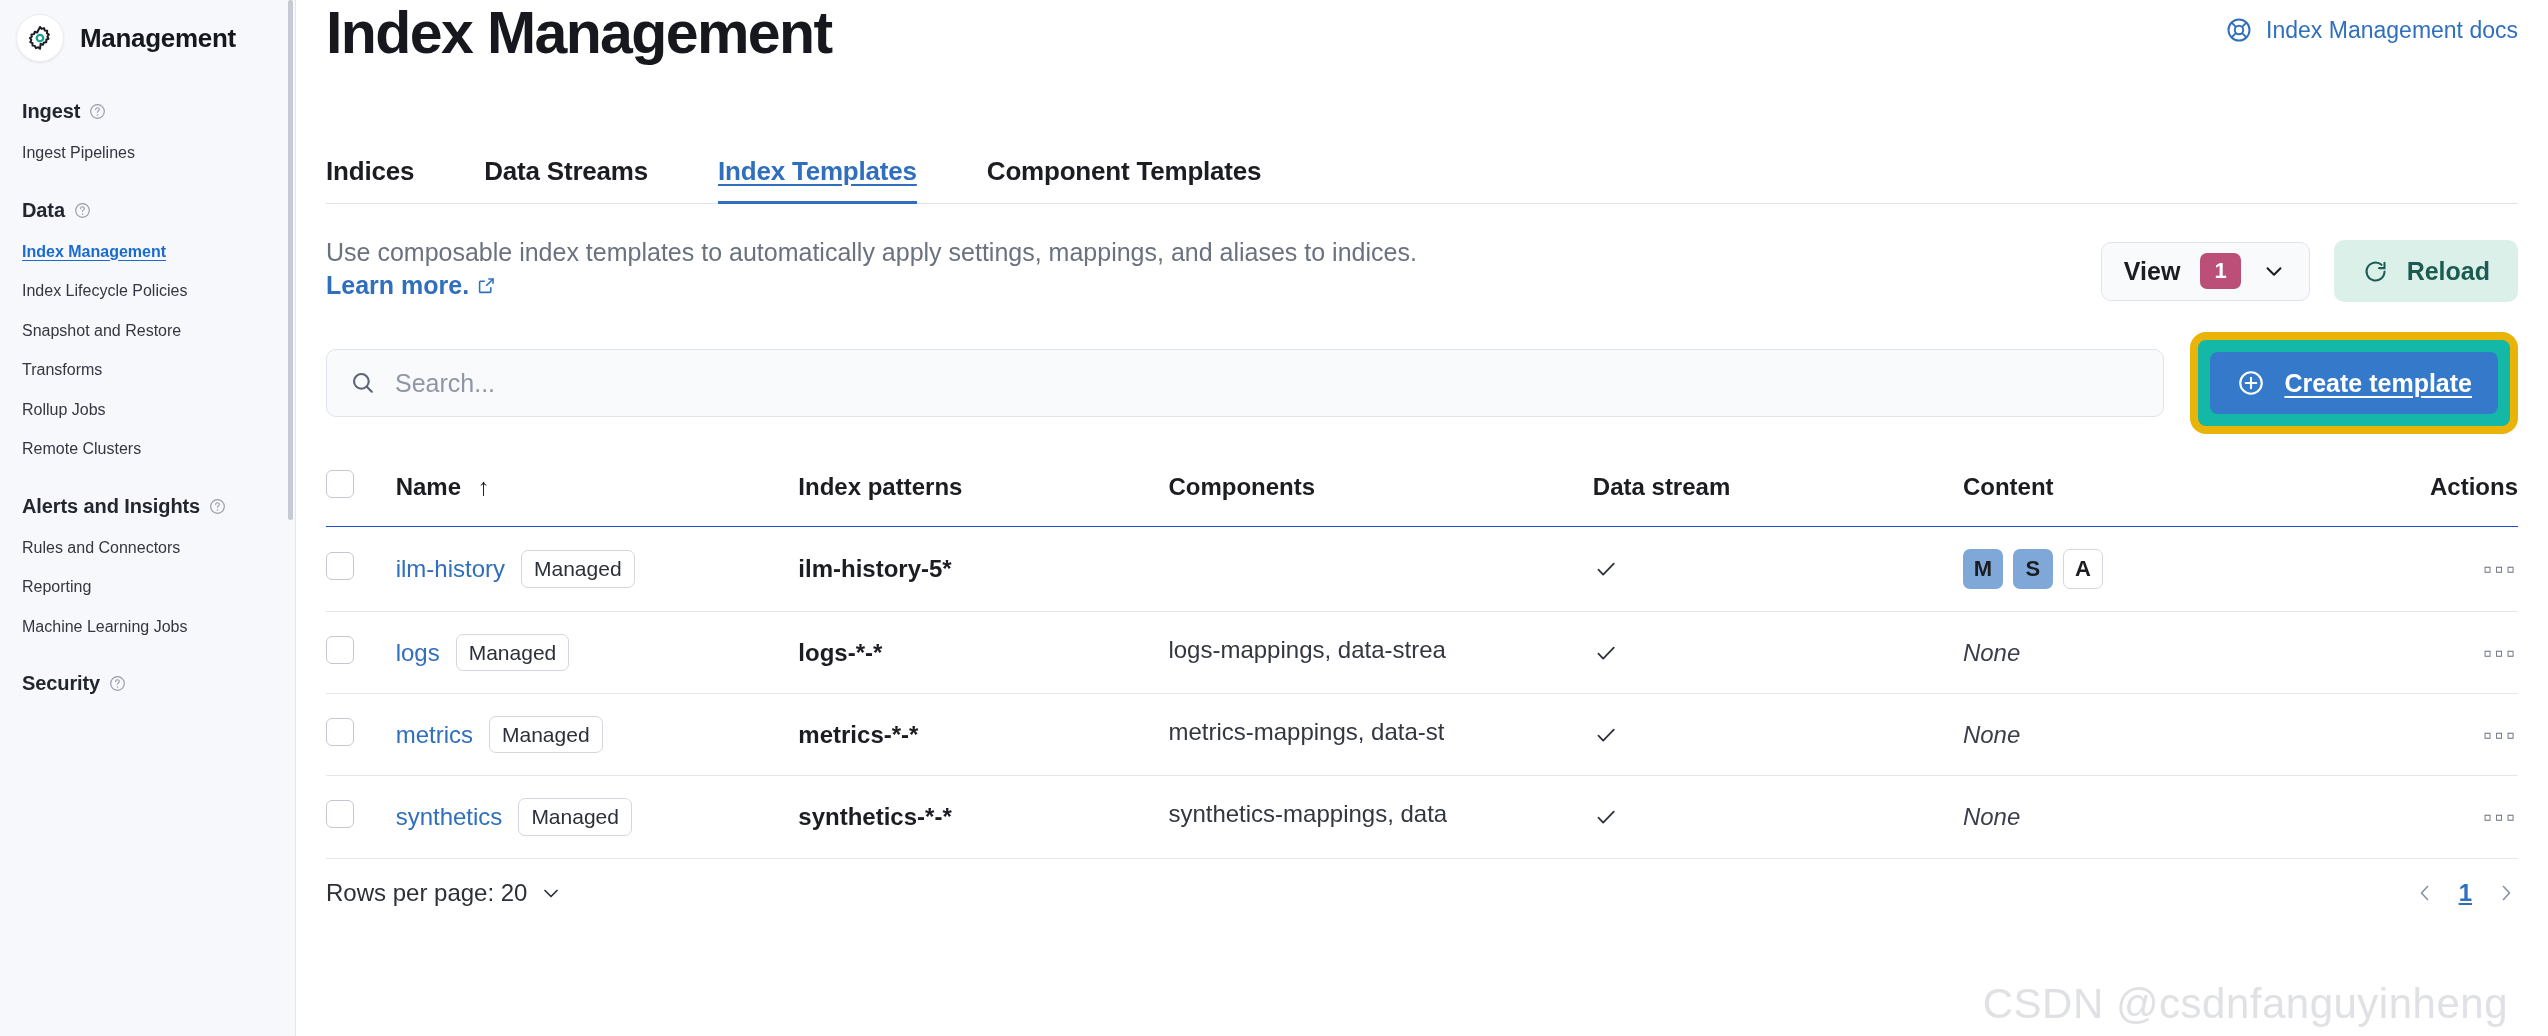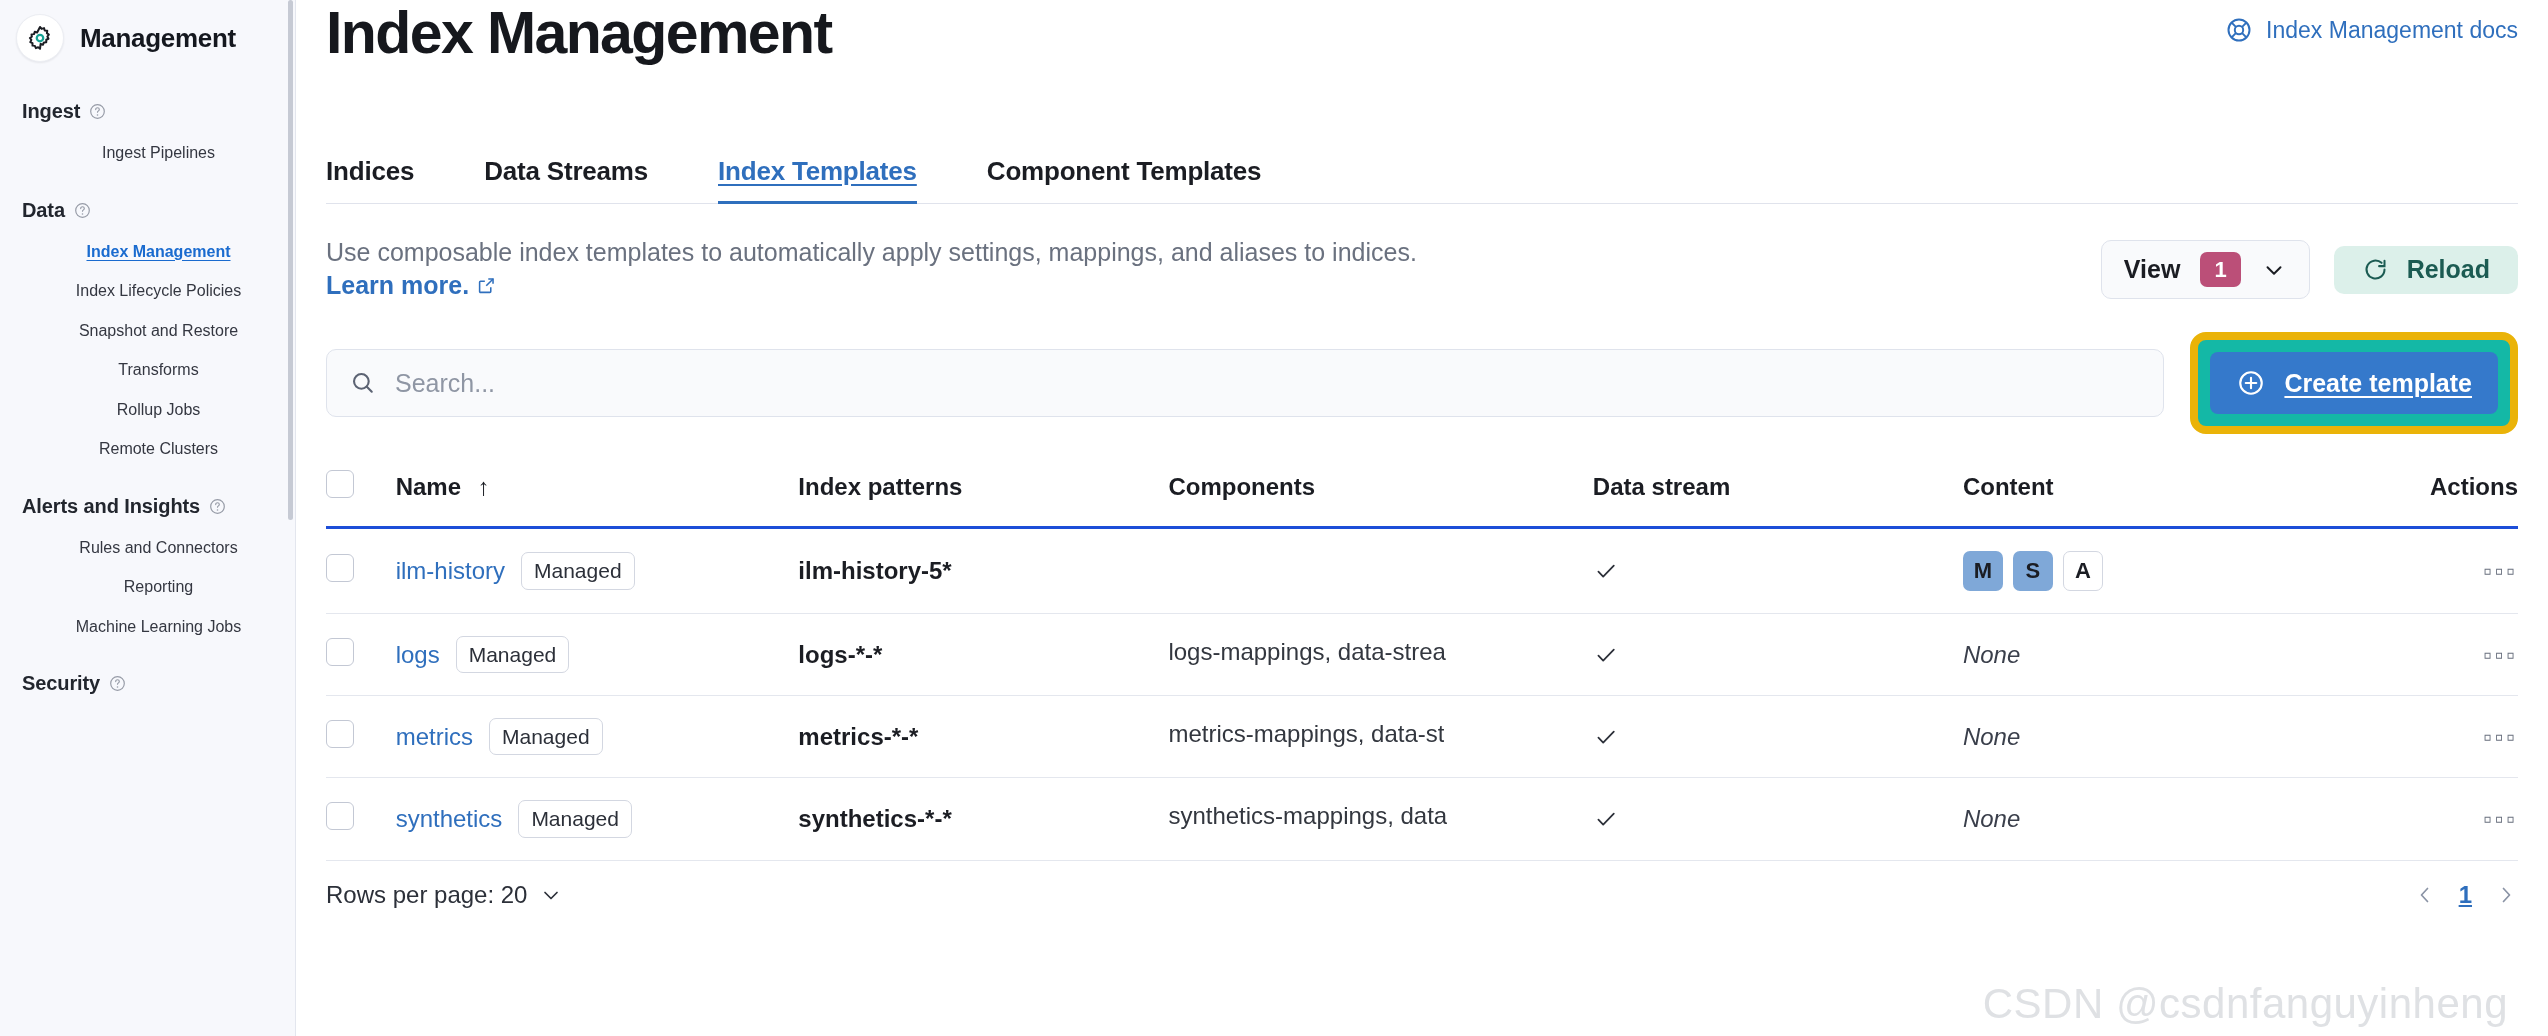--- a/index.html
+++ b/index.html
@@ -20,21 +20,20 @@
 
   
   .sidebar {
     width: 296px;
     min-width: 296px;
     height: 1036px;
     background: #f7f8fc;
     border-right: 1px solid #e3e6ee;
     position: relative;
     overflow: hidden;
-    text-align: center;
   }
   .sidebar-header {
     display: flex;
     align-items: center;
     gap: 16px;
     padding: 14px 0 0 16px;
   }
   .sidebar-logo {
     width: 48px; height: 48px;
     border-radius: 50%;
@@ -222,21 +221,21 @@
     align-items: center;
     gap: 18px;
     background: #dcf0ea;
     border: none;
     border-radius: 10px;
     padding: 14px 28px;
     font-size: 25px;
     font-weight: 700;
     color: #1b5b52;
     cursor: pointer;
-    height: 48px;
+    height: 62px;
   }
 
   
   .search-row {
     display: flex;
     align-items: center;
     gap: 26px;
     margin-top: 30px;
   }
   .search-box {
@@ -287,21 +286,21 @@
   }
 
   
   .tbl { width: 100%; border-collapse: collapse; margin-top: 26px; table-layout: fixed; }
   .tbl th {
     text-align: left;
     font-size: 24px;
     font-weight: 700;
     color: #1b1d23;
     padding: 10px 0 22px 0;
-    border-bottom: 3px solid #1d4ed8;
+    border-bottom: 1px solid #1d4ed8;
     white-space: nowrap;
   }
   .tbl td {
     font-size: 24px;
     color: #33373f;
     padding: 22px 0;
     border-bottom: 1px solid #e4e7ee;
     vertical-align: middle;
     white-space: nowrap;
     overflow: hidden;

